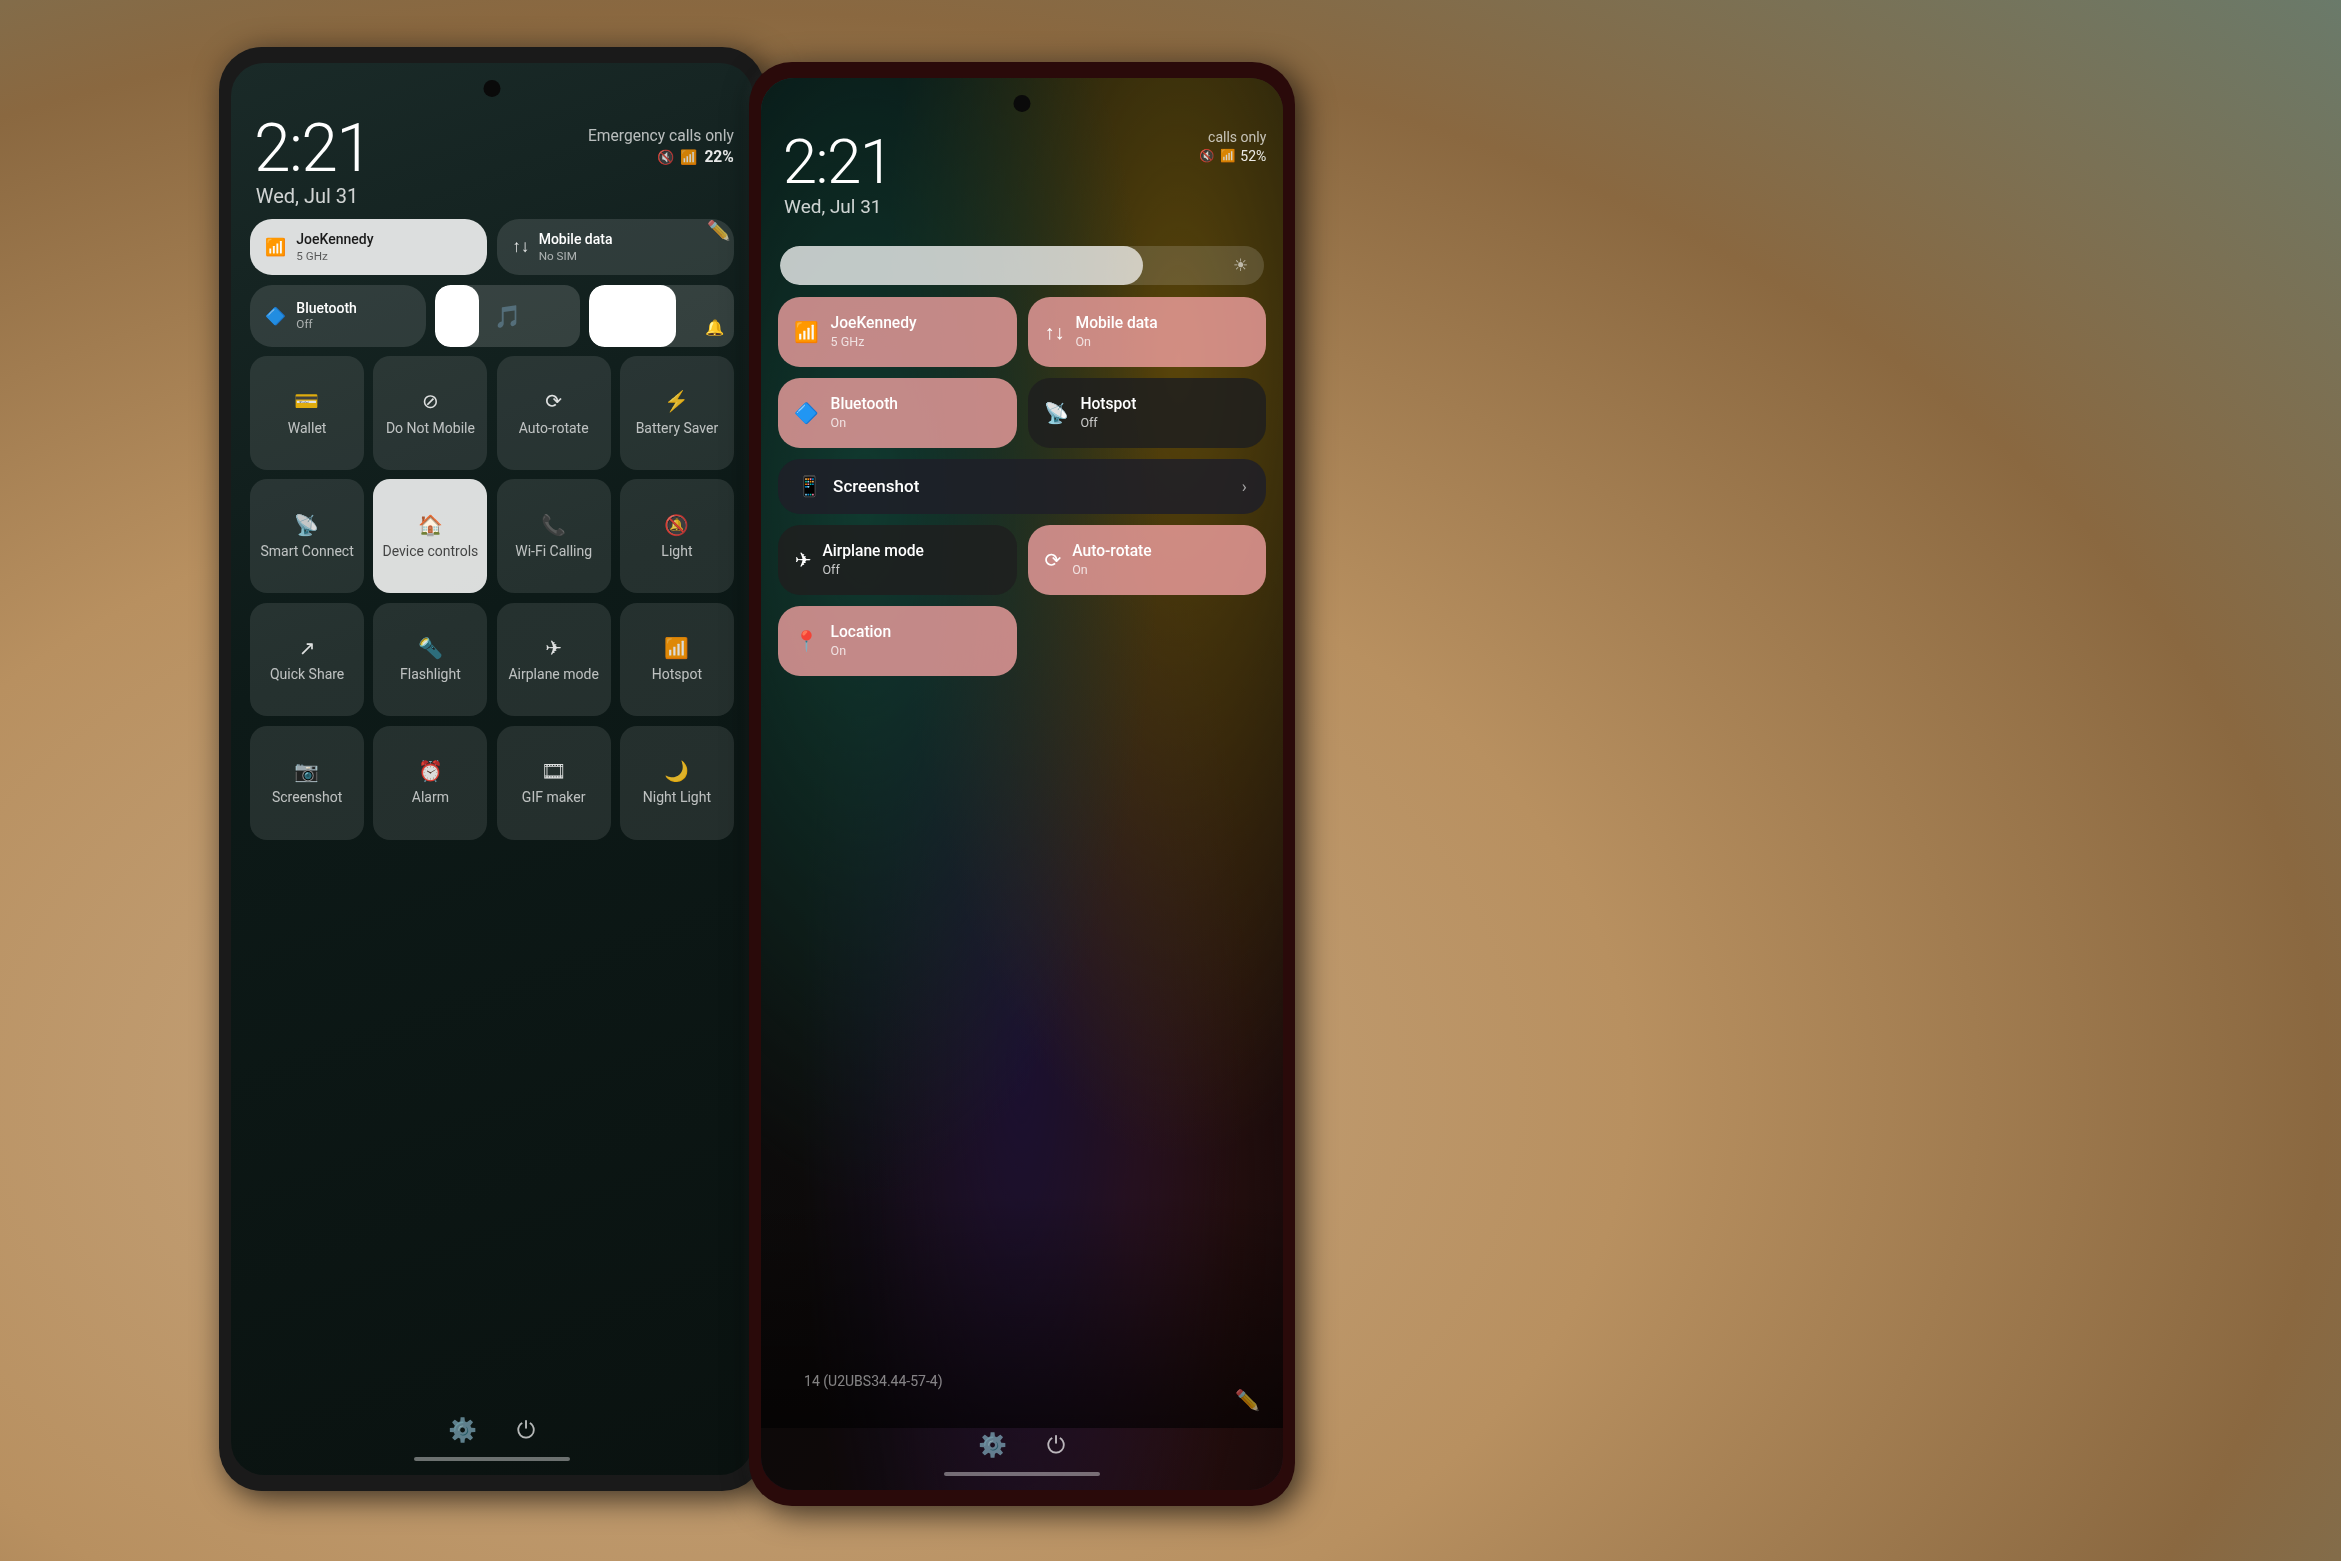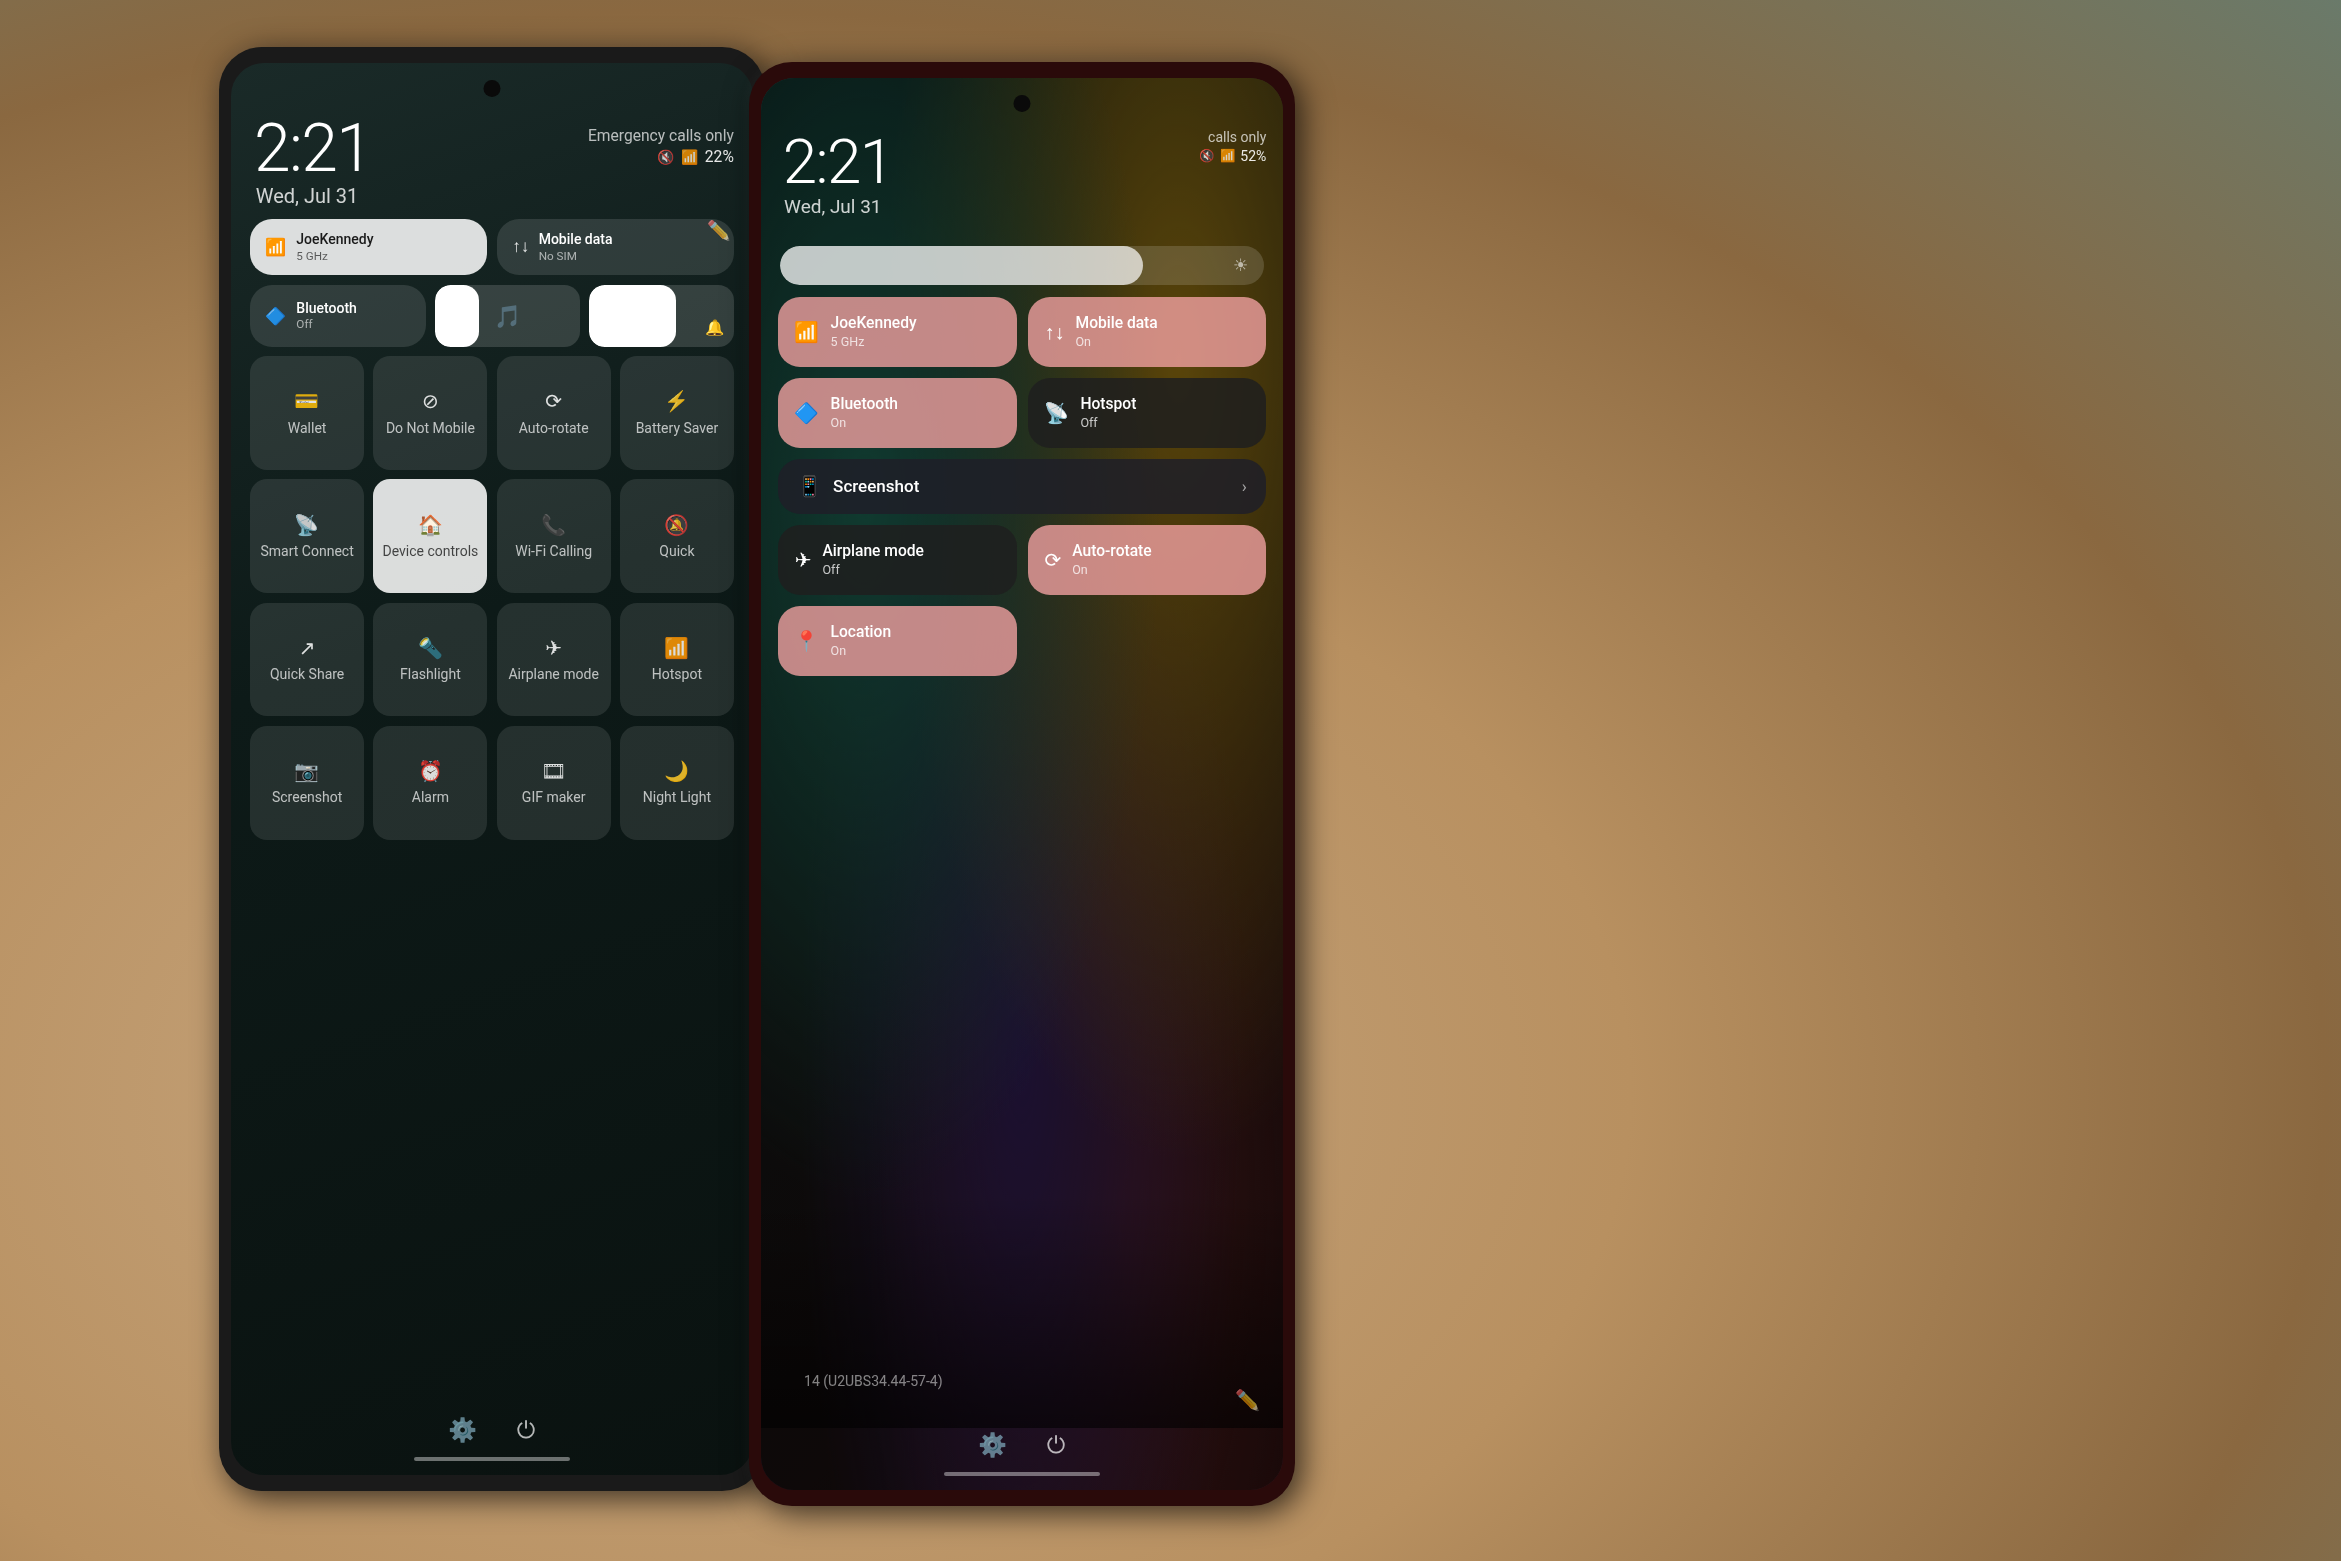--- a/index.html
+++ b/index.html
@@ -129,20 +129,21 @@
     }
 
     .icon-small {
       font-size: 14px;
       color: rgba(255,255,255,0.8);
     }
 
     .battery-text {
       font-size: 15.6px;
       color: rgba(255,255,255,0.9);
+      font-weight: bold;
     }
 
     .edit-icon {
       position: absolute;
       top: 156px;
       right: 22px;
       font-size: 19px;
       color: rgba(255,255,255,0.7);
     }
 
@@ -581,21 +582,21 @@
           <div class="qs-grid-tile active-tile">
             <span class="tile-icon">🏠</span>
             <span class="tile-label">Device controls</span>
           </div>
           <div class="qs-grid-tile">
             <span class="tile-icon">📞</span>
             <span class="tile-label">Wi-Fi Calling</span>
           </div>
           <div class="qs-grid-tile">
             <span class="tile-icon">🔕</span>
-            <span class="tile-label">Quick</span>
+            <span class="tile-label">Light</span>
           </div>
 
           <div class="qs-grid-tile">
             <span class="tile-icon">↗</span>
             <span class="tile-label">Quick Share</span>
           </div>
           <div class="qs-grid-tile">
             <span class="tile-icon">🔦</span>
             <span class="tile-label">Flashlight</span>
           </div>

